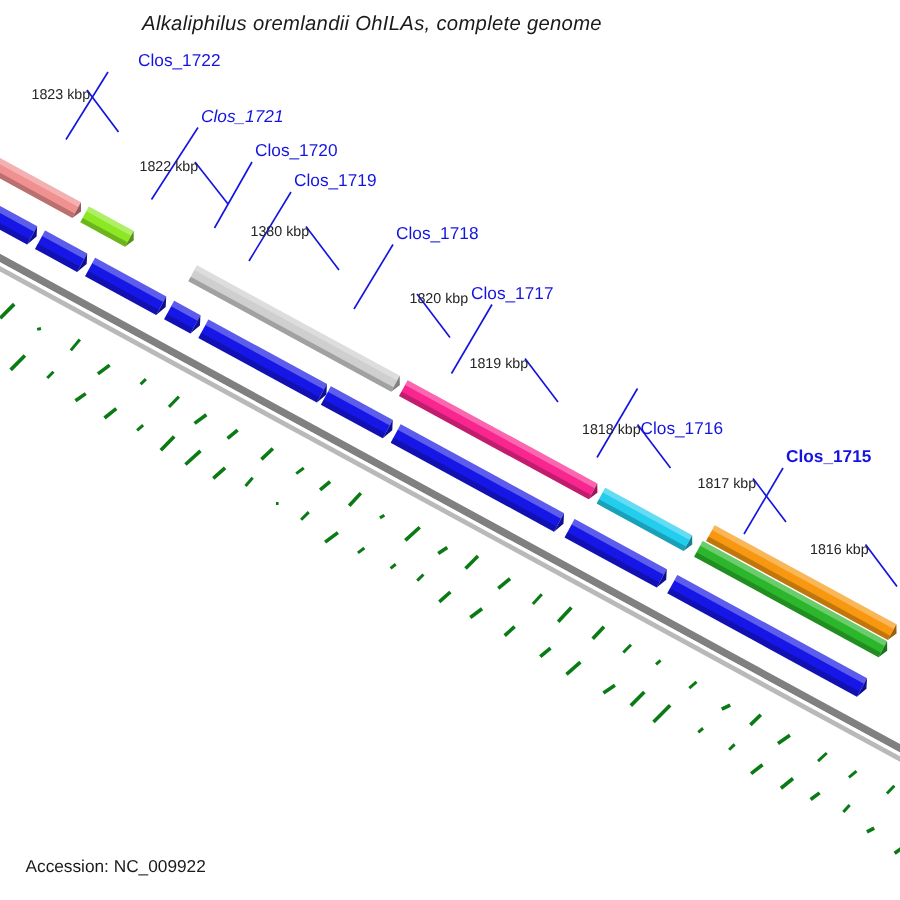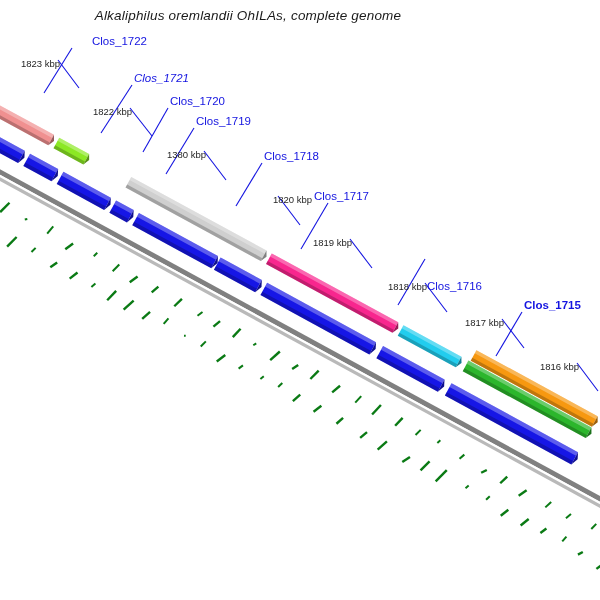--- a/index.html
+++ b/index.html
@@ -275,14 +275,15 @@
       <div class="gene-label" style="left: 92px; top: 35px;">Clos_1722</div>
       <div class="gene-label" style="left: 134px; top: 72px; font-style: italic;">Clos_1721</div>
       <div class="gene-label" style="left: 170px; top: 95px;">Clos_1720</div>
       <div class="gene-label" style="left: 196px; top: 115px;">Clos_1719</div>
       <div class="gene-label" style="left: 264px; top: 150px;">Clos_1718</div>
       <div class="gene-label" style="left: 314px; top: 190px;">Clos_1717</div>
       <div class="gene-label" style="left: 427px; top: 246px; margin-top: 34px;">Clos_1716</div>
       <div class="gene-label" style="left: 524px; top: 299px; font-weight: bold;">Clos_1715</div>
     </div>
 
+  <div class="footer-left">Accession: NC_009922</div>
 
 </div>
 
 </body></html>

